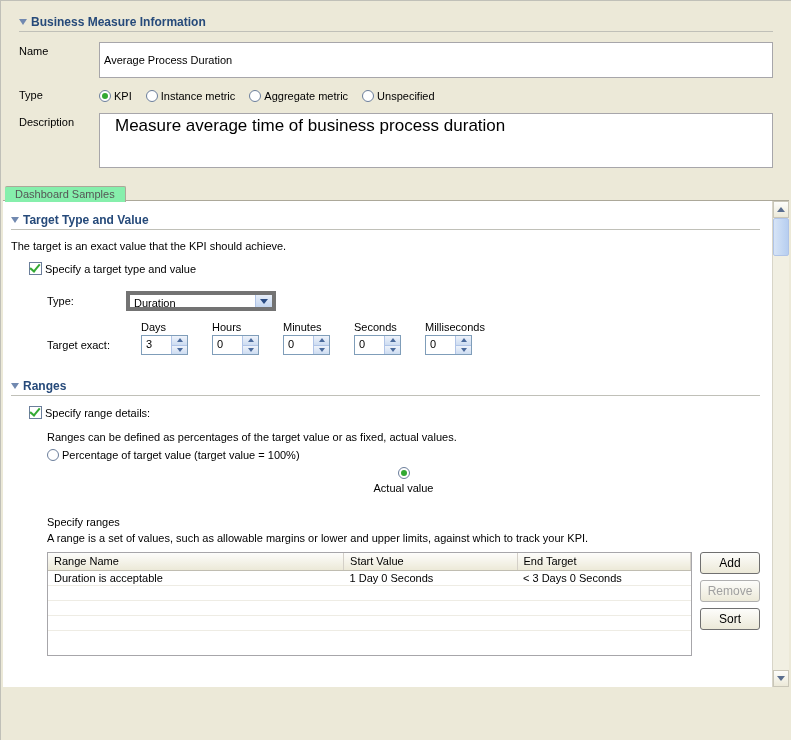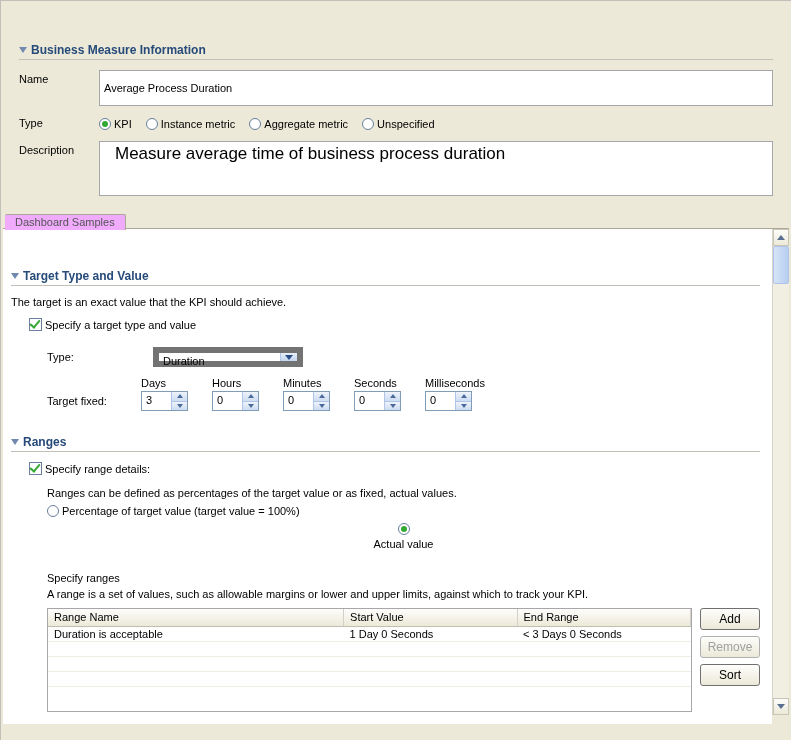--- a/index.html
+++ b/index.html
@@ -20,21 +20,20 @@
   .section-header {
     display: flex;
     align-items: center;
     gap: 4px;
     font-weight: bold;
     font-size: 12px;
     color: #264a7a;
     border-bottom: 1px solid #c0c0b8;
     padding-bottom: 2px;
     margin-bottom: 10px;
-    margin-top: 28px;
   }
   .section-header.inner { color: #264a7a; }
   .tri {
     width: 0; height: 0;
     border-left: 4px solid transparent;
     border-right: 4px solid transparent;
     border-top: 6px solid #7189b0;
     display: inline-block;
   }
 
@@ -115,21 +114,21 @@
     border-bottom: none;
     background: #ece9d8;
     margin-right: 0;
     position: relative;
     top: 1px;
     border-radius: 2px 2px 0 0;
     cursor: default;
     color: #333;
   }
   .tab.inactive {
-    background: #f0abfc;
+    background: #86efac;
     color: #555;
     top: 2px;
     padding-top: 1px;
     padding-bottom: 2px;
     border-left: none;
   }
   .tab.active {
     background: #ece9d8;
     z-index: 2;
   }
@@ -189,21 +188,21 @@
   }
 
   .sub-desc { margin: 4px 0 10px 0; }
   .indent1 { margin-left: 18px; }
   .indent2 { margin-left: 36px; }
 
   
   .select-wrap {
     display: inline-flex;
     align-items: stretch;
-    border: 6px solid #737373;
+    border: 4px solid #737373;
     background: #fff;
     height: 20px;
     width: 150px;
   }
   .select-text { flex: 1; padding: 2px 4px; }
   .select-btn {
     width: 17px;
     border-left: 1px solid #b0c4e7;
     background: linear-gradient(#e7eef9,#c4d6f0);
     display: flex; align-items: center; justify-content: center;
@@ -356,32 +355,32 @@
       </div>
       <div class="sub-desc">The target is an exact value that the KPI should achieve.</div>
 
       <div class="indent1">
         <label class="check-item">
           <input type="checkbox" checked="" style="">
           <span>Specify a target type and value</span>
         </label>
       </div>
 
-      <div class="indent2" style="margin-top:14px; display:flex; align-items:center; gap:32px;">
+      <div class="indent2" style="margin-top:14px; display:flex; align-items:center; gap:5px;">
         <span style="width:74px;">Type:</span>
         <div class="select-wrap">
           <span class="select-text">Duration</span>
           <span class="select-btn">
                 <span class="arrow-down" style="border-top-color:#2a4c84;"></span>
               </span>
         </div>
       </div>
 
       <div class="indent2" style="margin-top:6px; display:flex; align-items:flex-end; gap:20px;">
-        <span style="width:74px; padding-bottom:4px;">Target fixed:</span>
+        <span style="width:74px; padding-bottom:4px;">Target exact:</span>
         <div class="spin-group">
           <div class="spin-col">
             <span class="spin-label">Days</span>
             <div class="spinner">
                   <span class="val">3</span>
                   <div class="btns">
                     <div>
                       <span class="s-up"></span>
                     </div>
                     <div>
@@ -477,21 +476,21 @@
       <div class="indent2" style="margin-top:22px;">Specify ranges</div>
       <div class="indent2" style="margin-top:4px;">A range is a set of values, such as allowable margins or lower and upper limits, against which to track your KPI.</div>
 
       <div class="indent2 tbl-wrap">
         <div class="tbl-box">
           <table class="ranges">
             <thead>
               <tr>
                 <th style="width:46%;">Range Name</th>
                 <th style="width:27%;">Start Value</th>
-                <th>End Range</th>
+                <th>End Target</th>
               </tr>
             </thead>
             <tbody>
               <tr>
                 <td>Duration is acceptable</td>
                 <td>1 Day  0 Seconds</td>
                 <td>&lt; 3 Days  0 Seconds</td>
               </tr>
               <tr>
                     <td>&nbsp;</td>

